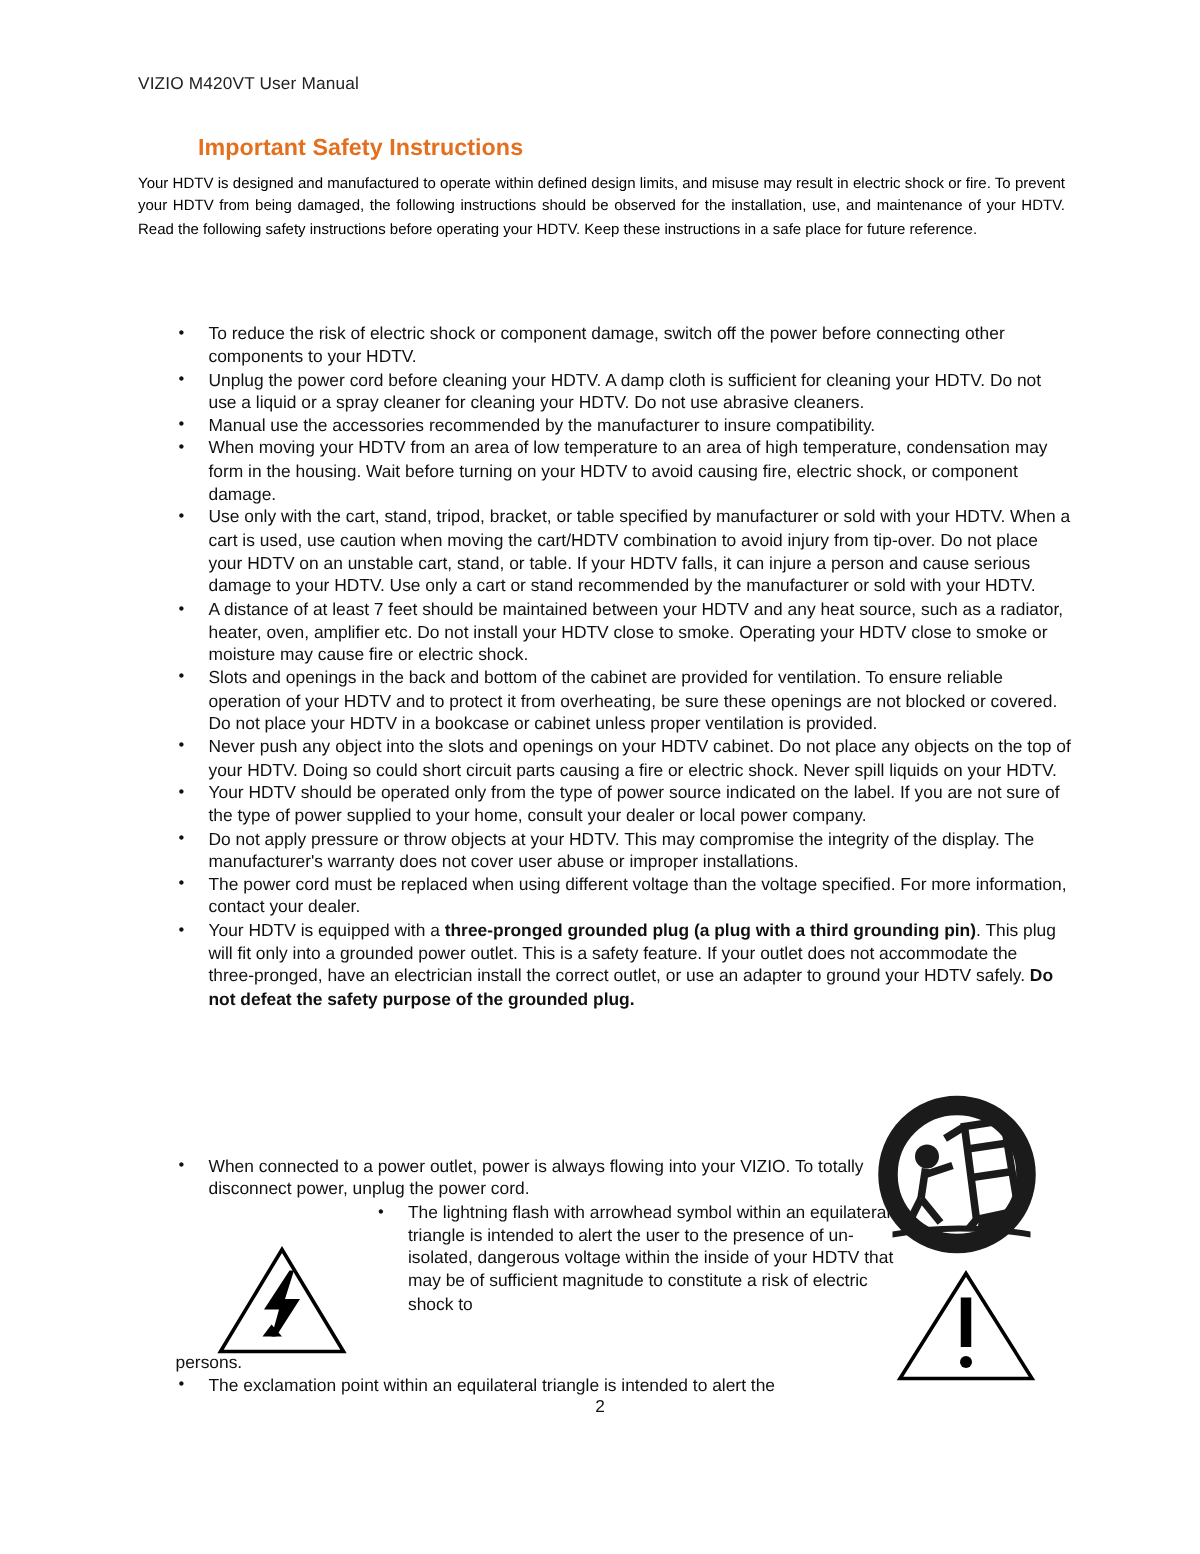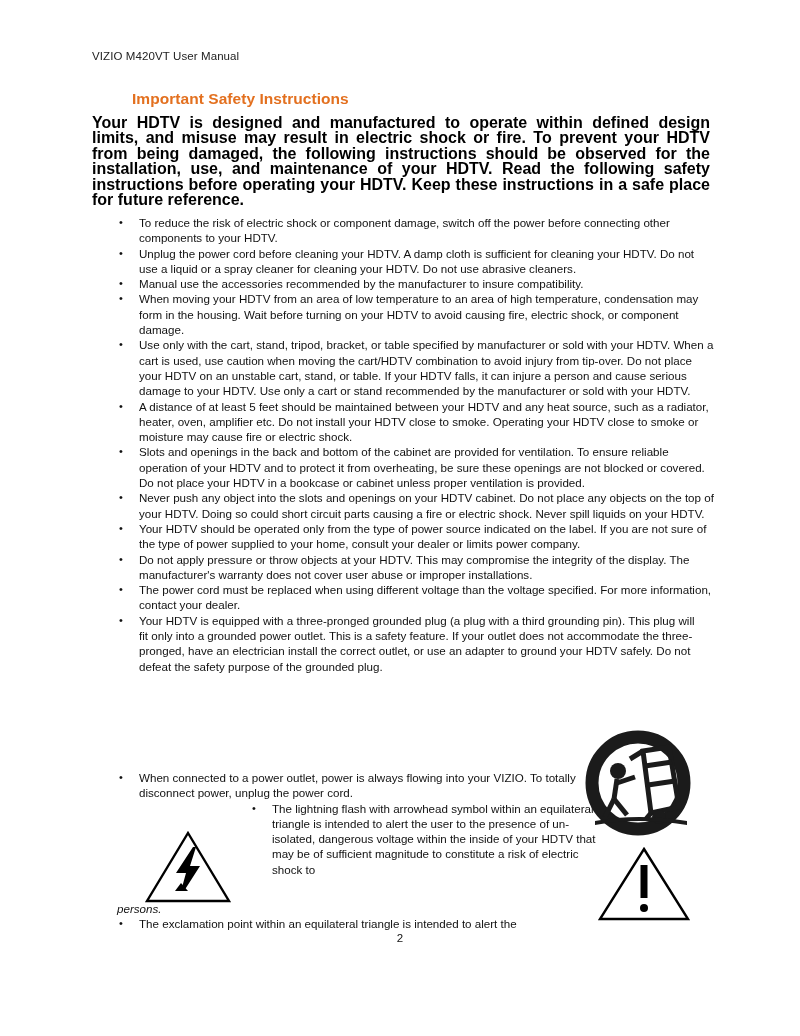--- a/index.html
+++ b/index.html
@@ -46,22 +46,22 @@
     letter-spacing: 0.05px;
     margin-left: 40px;
   }
 
   
   .intro {
     position: absolute;
     left: 92px;
     top: 115px;
     width: 618px;
-    font-size: 16px;
-    font-weight: bold;
+    font-size: 10px;
+    font-weight: normal;
     line-height: 15.4px;
     text-align: justify;
     text-justify: inter-word;
     color: #000;
   }
   .intro > span { display: inline; }
 
   
   .bullets {
     position: absolute;
@@ -80,21 +80,21 @@
   .bullet-dot {
     position: absolute;
     left: 2px;
     top: 0px;
     width: 10px;
     text-align: left;
     font-size: 11px;
     line-height: 15.3px;
   }
   .bullet-text { display: block; }
-  .bullet-text b { font-weight: normal; }
+  .bullet-text b { font-weight: bold; }
 
   
   .bottom-block {
     position: absolute;
     left: 117px;
     top: 770px;
     width: 600px;
     font-size: 11.6px;
     line-height: 15.3px;
     color: #111;
@@ -116,21 +116,20 @@
     position: relative;
     margin-left: 133px;
     padding-left: 22px;
     width: 330px;
   }
   .sub-bullet .bullet-dot { left: 2px; }
   .persons-line {
     position: relative;
     margin-top: 0px;
     padding-left: 0px;
-    font-style: italic;
   }
 
   
   .cart-symbol {
     position: absolute;
     left: 583px;
     top: 733px;
     width: 118px;
     height: 108px;
   }
@@ -193,36 +192,36 @@
       <span class="bullet-text">When moving your HDTV from an area of low temperature to an area of high temperature, condensation may form in the housing. Wait before turning on your HDTV to avoid causing fire, electric shock, or component damage.</span>
     </div>
 
     <div class="bullet-row">
       <span class="bullet-dot">•</span>
       <span class="bullet-text">Use only with the cart, stand, tripod, bracket, or table specified by manufacturer or sold with your HDTV. When a cart is used, use caution when moving the cart/HDTV combination to avoid injury from tip-over. Do not place your HDTV on an unstable cart, stand, or table. If your HDTV falls, it can injure a person and cause serious damage to your HDTV. Use only a cart or stand recommended by the manufacturer or sold with your HDTV.</span>
     </div>
 
     <div class="bullet-row">
       <span class="bullet-dot">•</span>
-      <span class="bullet-text">A distance of at least 5 feet should be maintained between your HDTV and any heat source, such as a radiator, heater, oven, amplifier etc.  Do not install your HDTV close to smoke. Operating your HDTV close to smoke or moisture may cause fire or electric shock.</span>
+      <span class="bullet-text">A distance of at least 7 feet should be maintained between your HDTV and any heat source, such as a radiator, heater, oven, amplifier etc.  Do not install your HDTV close to smoke. Operating your HDTV close to smoke or moisture may cause fire or electric shock.</span>
     </div>
 
     <div class="bullet-row">
       <span class="bullet-dot">•</span>
       <span class="bullet-text">Slots and openings in the back and bottom of the cabinet are provided for ventilation. To ensure reliable operation of your HDTV and to protect it from overheating, be sure these openings are not blocked or covered. Do not place your HDTV in a bookcase or cabinet unless proper ventilation is provided.</span>
     </div>
 
     <div class="bullet-row">
       <span class="bullet-dot">•</span>
       <span class="bullet-text">Never push any object into the slots and openings on your HDTV cabinet. Do not place any objects on the top of your HDTV. Doing so could short circuit parts causing a fire or electric shock. Never spill liquids on your HDTV.</span>
     </div>
 
     <div class="bullet-row">
       <span class="bullet-dot">•</span>
-      <span class="bullet-text">Your HDTV should be operated only from the type of power source indicated on the label. If you are not sure of the type of power supplied to your home, consult your dealer or limits power company.</span>
+      <span class="bullet-text">Your HDTV should be operated only from the type of power source indicated on the label. If you are not sure of the type of power supplied to your home, consult your dealer or local power company.</span>
     </div>
 
     <div class="bullet-row">
       <span class="bullet-dot">•</span>
       <span class="bullet-text">Do not apply pressure or throw objects at your HDTV. This may compromise the integrity of the display. The manufacturer's warranty does not cover user abuse or improper installations.</span>
     </div>
 
     <div class="bullet-row">
       <span class="bullet-dot">•</span>
       <span class="bullet-text">The power cord must be replaced when using different voltage than the voltage specified. For more information, contact your dealer.</span>

